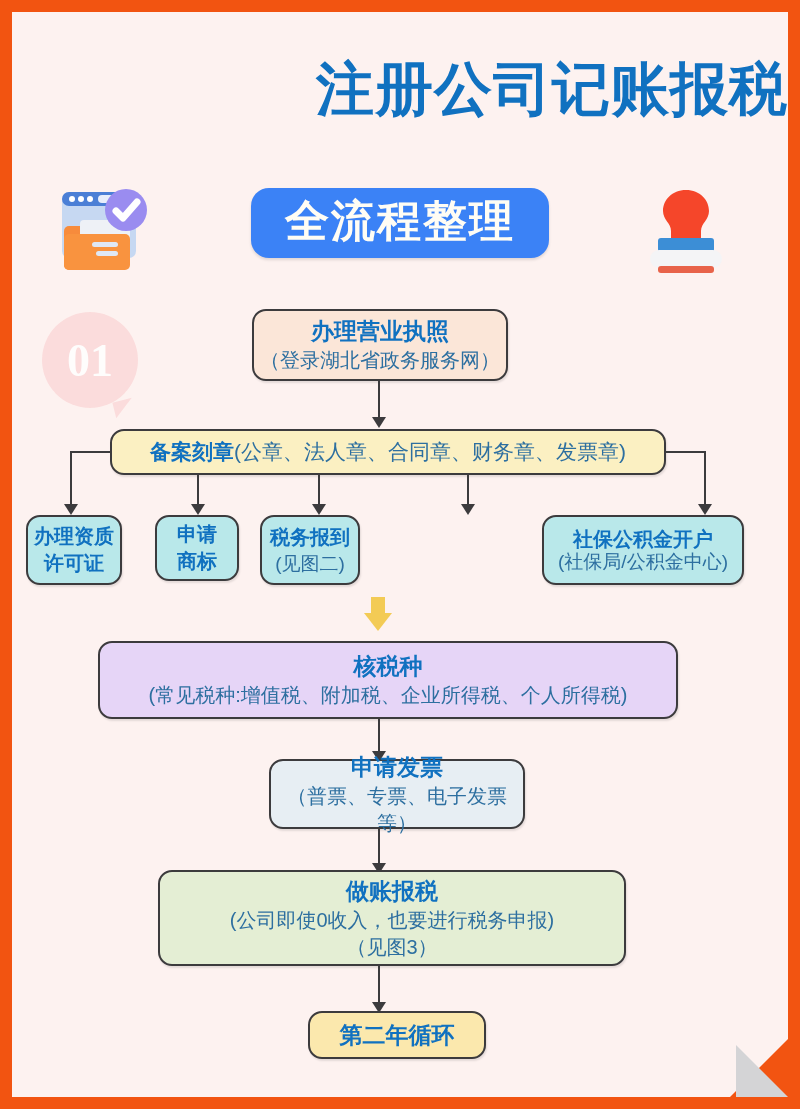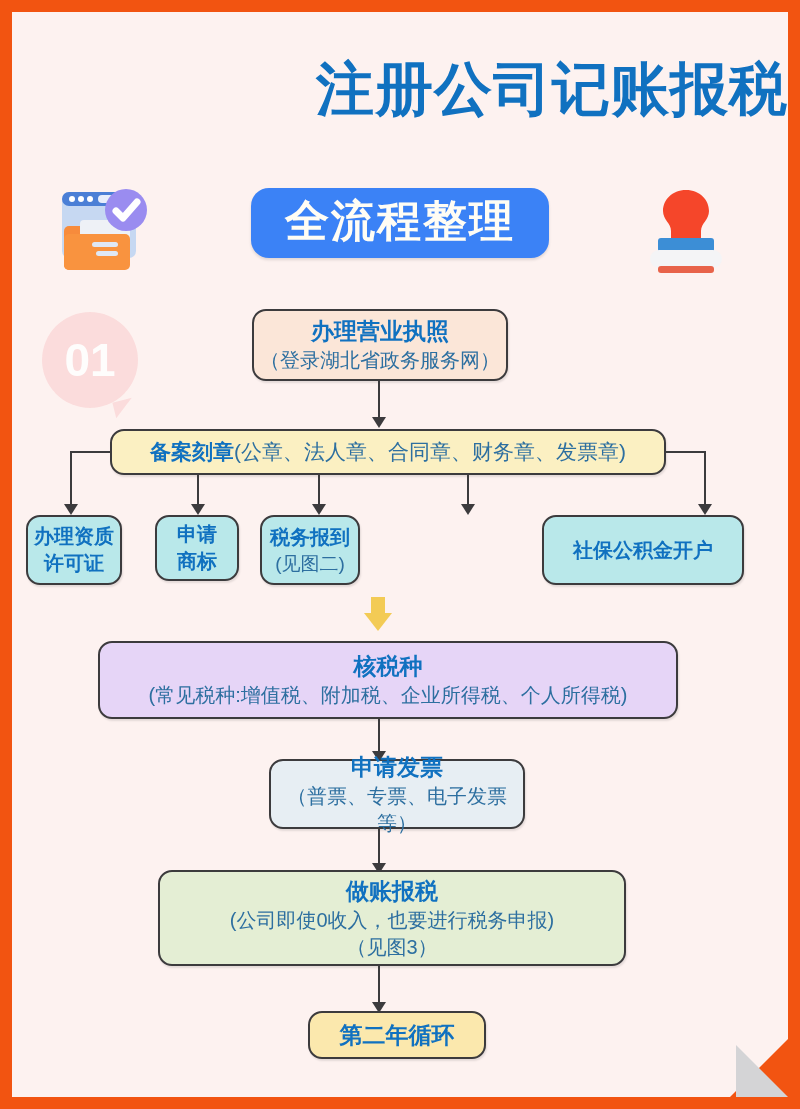--- a/index.html
+++ b/index.html
@@ -56,20 +56,21 @@
   }
   .ico-left{position:absolute;left:28px;top:8px;width:120px;height:100px;}
   .ico-right{position:absolute;right:52px;top:4px;width:100px;height:110px;}
   
   .bubble{
     position:absolute;left:30px;top:300px;
     width:96px;height:96px;
     background:#fbd9d9;
     border-radius:50% 50% 50% 50%;
     opacity:.85;
+    font-family:Liberation Serif, serif;
   }
   .bubble:after{
     content:"";position:absolute;
     right:4px;bottom:-8px;
     width:0;height:0;
     border-left:20px solid #fbd9d9;
     border-bottom:16px solid transparent;
     transform:rotate(-14deg);
   }
   .bubble span{
@@ -196,20 +197,21 @@
     </div>
 
     <div class="node" style="left:248px;top:503px;width:100px;height:70px;background:#b9e8ea;">
       <div class="t1" style="font-size:20px">税务报到</div>
       <div class="t2" style="font-size:19px">(见图二)</div>
     </div>
 
 
     <div class="node" style="left:530px;top:503px;width:202px;height:70px;background:#b9e8ea;">
       <div class="t1" style="font-size:20px;line-height:1.15">社保公积金开户</div>
+      <div class="t2" style="font-size:19px;line-height:1.15">(社保局/公积金中心)</div>
     </div>
 
     <div class="big-arrow" style="left:352px;top:585px;">
       <div class="stem"></div>
         <div class="head"></div>
     </div>
 
     <div class="node" style="left:86px;top:629px;width:580px;height:78px;background:#e6d5f7;">
       <div class="t1" style="font-size:23px">核税种</div>
       <div class="t2" style="font-size:20px">(常见税种:增值税、附加税、企业所得税、个人所得税)</div>

